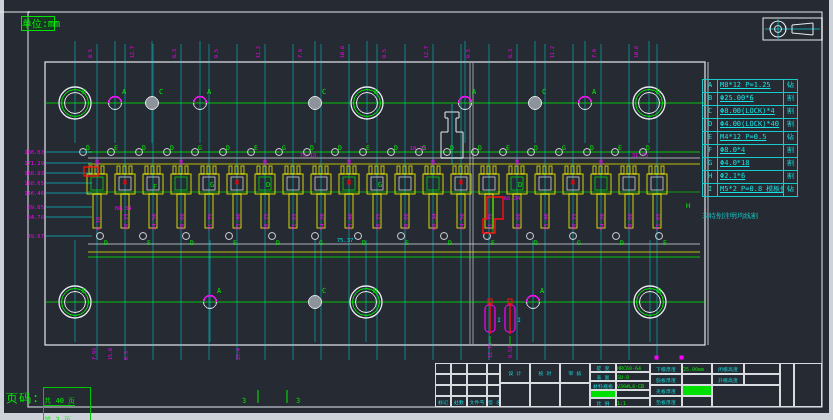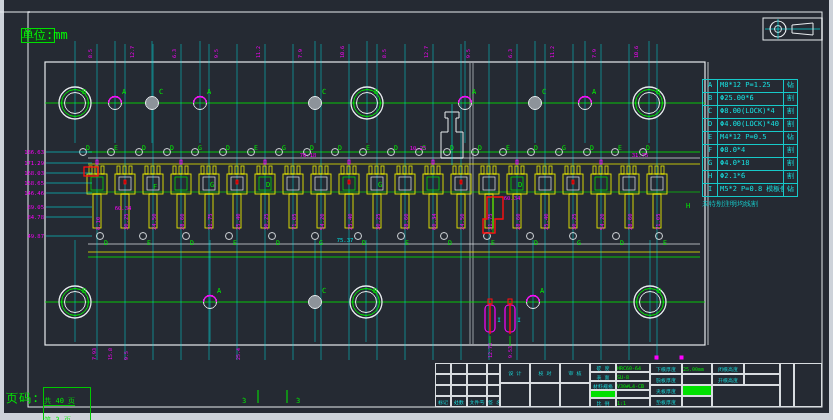--- a/index.html
+++ b/index.html
@@ -9,37 +9,37 @@
     font-family:"DejaVu Sans Mono","DejaVu Sans",monospace;
   }
   .frame-strip{position:absolute;background:#cdd2d9;}
   #strip-left{left:0;top:0;width:4px;height:420px;}
   #strip-bottom{left:0;top:413px;width:833px;height:7px;}
   #strip-right{left:829px;top:0;width:4px;height:420px;}
   svg{position:absolute;left:0;top:0;}
   
   .unit-label{
     position:absolute;left:21px;top:16px;width:32px;height:13px;
-    border:1px solid #00e000;color:#00ff00;font-size:12px;line-height:13px;
-    text-align:center;background:rgba(0,80,0,.35);white-space:nowrap;margin-top:12px;
+    border:1px solid #00e000;color:#00ff00;font-size:10px;line-height:13px;
+    text-align:center;background:rgba(0,80,0,.35);white-space:nowrap;
   }
   
   .hole-table{position:absolute;left:702px;top:80px;width:96px;color:#17e3e3;}
   .hole-table .tbl-title{
     font-size:13px;letter-spacing:2px;text-align:center;margin:0 0 3px 10px;
     color:#19e6e6;font-weight:bold;
   }
   .hole-row{display:flex;height:12px;border:1px solid #17c9c9;margin-top:-1px;}
   .hole-row .c-id{width:14px;border-right:1px solid #17c9c9;text-align:center;
      font-size:7px;line-height:11px;}
   .hole-row .c-spec{flex:1;font-size:7px;line-height:11px;padding-left:2px;
-     white-space:nowrap;overflow:hidden;}
+     white-space:nowrap;overflow:hidden;text-decoration:underline;}
   .hole-row .c-proc{width:13px;border-left:1px solid #17c9c9;text-align:center;
      font-size:7px;line-height:11px;}
-  .hole-note{font-size:7px;color:#17c9c9;margin-top:2px;white-space:nowrap;}
+  .hole-note{font-size:7px;color:#17c9c9;margin-top:14px;white-space:nowrap;}
   
   .page-box{position:absolute;left:6px;top:387px;color:#00ee00;display:flex;}
   .page-box .pb-label{font-size:12px;line-height:22px;letter-spacing:1px;}
   .page-box .pb-grid{border:1px solid #00c800;margin-left:3px;width:46px;}
   .page-box .pb-cell{font-size:7px;height:10px;line-height:10px;text-align:center;
      border-bottom:1px solid #00c800;white-space:nowrap;}
   .page-box .pb-cell:last-child{border-bottom:none;}
   
   .title-block{position:absolute;left:435px;top:363px;width:387px;height:44px;
      color:#18dede;font-size:5px;}

